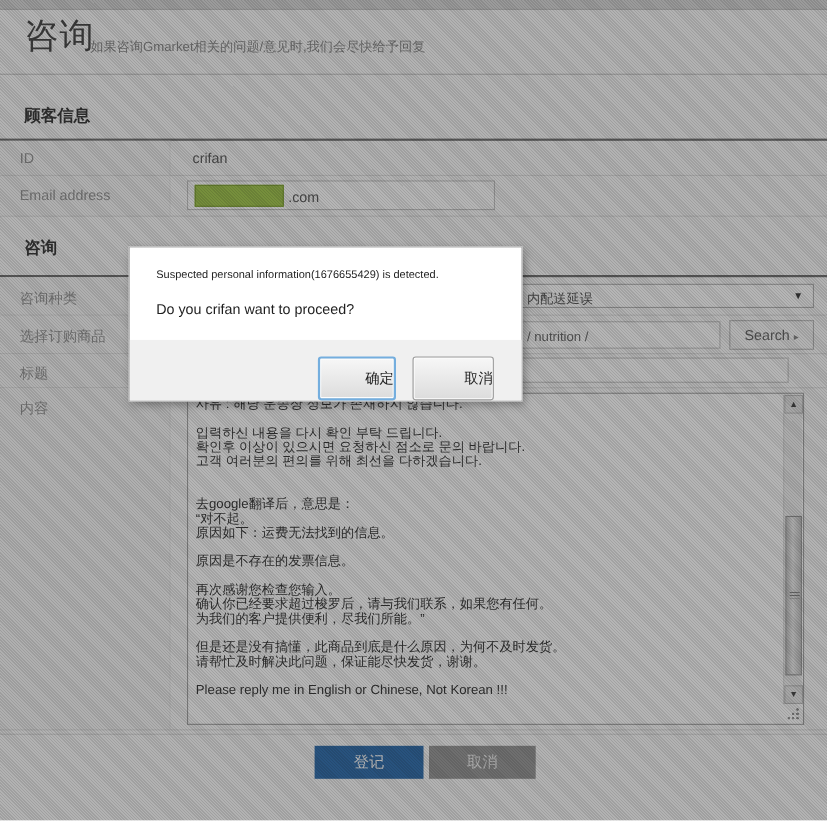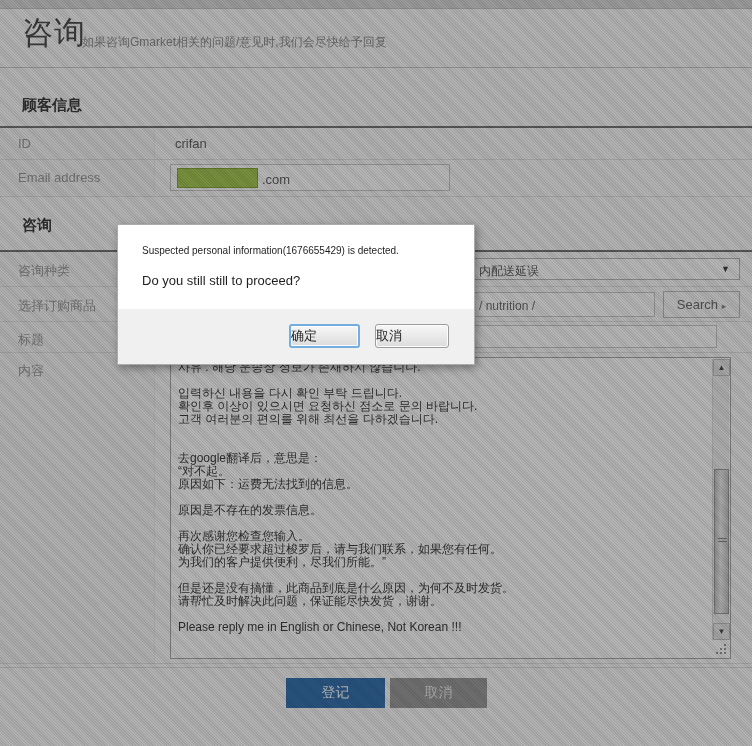--- a/index.html
+++ b/index.html
@@ -60,22 +60,22 @@
   .page-cancel-button { position:absolute; left:390px; top:678px; width:97px; height:30px; background:#9b9b9b; border:0; color:#ededed; font-size:14px; font-family:inherit; cursor:pointer; }
 
   .dim-overlay { position:absolute; inset:0; z-index:50;
     background-image:repeating-linear-gradient(45deg, rgba(10,10,10,0.38) 0 1px, rgba(10,10,10,0.30) 1px 2px); }
 
   .modal { position:absolute; left:117px; top:224px; width:358px; height:141px; z-index:100;
     background:#fff; border:1px solid #ababab; box-shadow:2px 3px 8px rgba(0,0,0,0.35); }
   .modal-msg1 { position:absolute; left:24px; top:20px; font-size:10px; color:#1e1e1e; }
   .modal-msg2 { position:absolute; left:24px; top:48px; font-size:13px; color:#1e1e1e; }
   .modal-footer { position:absolute; left:0; bottom:0; width:100%; height:55px; background:#f0f0f0; }
-  .modal-btn { position:absolute; top:15px; height:24px; font-size:13px; color:#222; font-family:inherit; cursor:pointer;
-    background:linear-gradient(#f7f7f7,#dcdcdc); border-radius:3px; text-align:left; }
+  .modal-btn { position:absolute; top:15px; height:40px; font-size:13px; color:#222; font-family:inherit; cursor:pointer;
+    background:linear-gradient(#f7f7f7,#dcdcdc); border-radius:3px; text-align:right; }
   .modal-ok { left:171px; width:71px; border:2px solid #74aede; box-shadow:inset 0 0 0 1px #fdfdfd; }
   .modal-cancel { left:257px; width:74px; border:1px solid #9c9c9c; box-shadow:inset 0 0 0 1px #fdfdfd; }
 </style>
 </head>
 <body>
 
 <div class="page">
 
   <div class="topbar"></div>
 
@@ -161,18 +161,18 @@
   <div class="actions-divider"></div>
   <button class="submit-button">登记</button>
   <button class="page-cancel-button">取消</button>
 
 </div>
 
 <div class="dim-overlay"></div>
 
 <div class="modal">
   <div class="modal-msg1">Suspected personal information(1676655429) is detected.</div>
-  <div class="modal-msg2">Do you still still to proceed?</div>
+  <div class="modal-msg2">Do you crifan want to proceed?</div>
   <div class="modal-footer">
     <button class="modal-btn modal-ok">确定</button>
     <button class="modal-btn modal-cancel">取消</button>
   </div>
 </div>
 
 </body></html>

